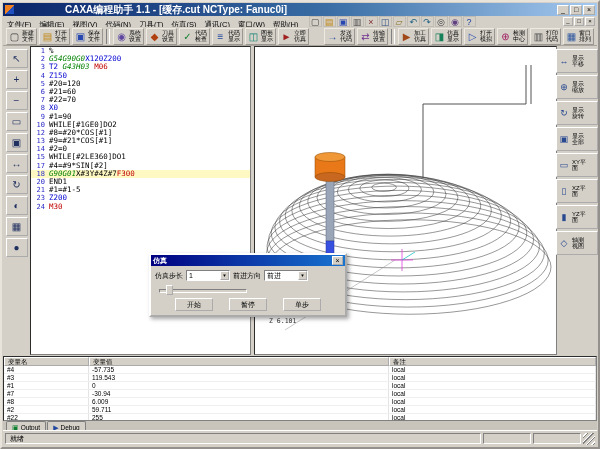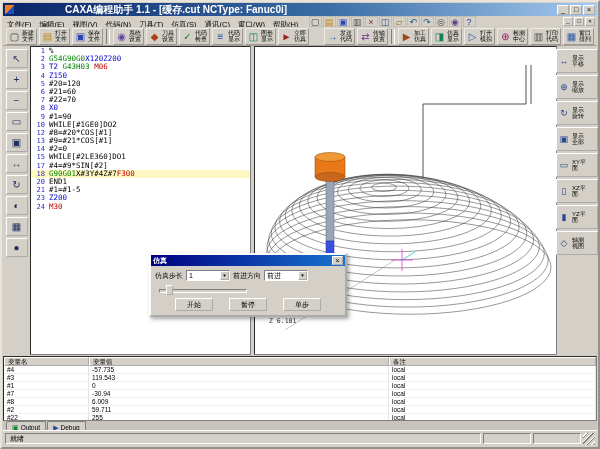--- a/index.html
+++ b/index.html
@@ -27,21 +27,21 @@
   .tb-spring{flex:1;border:none;}
   
   .work{position:absolute;left:1px;top:44px;right:1px;height:309px;background:#D4D0C8;}
   .ltools{position:absolute;left:0;top:0;bottom:0;width:27px;display:flex;flex-direction:column;align-items:center;padding-top:2px;box-sizing:border-box;}
   .l-btn{width:22px;height:19px;margin:1px 0;background:#D4D0C8;border:1px outset #fff;font-size:10px;line-height:16px;text-align:center;padding:0;color:#203060;}
   .codepanel{position:absolute;left:27px;top:0;bottom:0;width:221px;background:#fff;border:1px inset #808080;box-sizing:border-box;overflow:hidden;}
   .code-line{display:flex;height:8.2px;line-height:8.2px;white-space:pre;}
   .code-line.hl{background:#fef9c3;}
   .ln{width:14px;text-align:right;padding-right:4px;font-size:7px;color:#2828C8;flex:none;font-family:"DejaVu Sans Mono",monospace;}
   .ctext{font-family:"DejaVu Sans Mono",monospace;font-size:7.5px;}
-  .c-p{color:#000;} .c-g{color:#008000;} .c-a{color:#0000D0;margin-top:20px;} .c-m{color:#C00000;}
+  .c-p{color:#000;} .c-g{color:#008000;font-style:italic;} .c-a{color:#0000D0;margin-top:20px;} .c-m{color:#C00000;}
   .splitter{position:absolute;left:248px;top:0;bottom:0;width:3px;background:#D4D0C8;}
   .view3d{position:absolute;left:251px;top:0;bottom:0;width:303px;background:#fff;border:1px inset #808080;box-sizing:border-box;}
   .view3d svg{position:absolute;left:0;top:0;}
   .mcoord{position:absolute;left:14px;top:248px;font-family:"DejaVu Sans Mono",monospace;font-size:6.5px;line-height:7.5px;color:#333;}
   .rtools{position:absolute;left:554px;right:0;top:0;bottom:0;display:flex;flex-direction:column;align-items:center;padding-top:2px;box-sizing:border-box;}
   .r-btn{display:inline-flex;align-items:center;width:42px;height:24px;margin:1px 0;background:#D4D0C8;border:1px outset #fff;padding:0 1px;box-sizing:border-box;}
   .r-ico{width:12px;height:12px;font-size:9px;line-height:12px;text-align:center;color:#284890;flex:none;}
   .r-lbl{width:15px;font-size:6px;line-height:6.5px;word-break:break-all;margin-left:2px;text-align:left;}
   
   .dlg{position:absolute;left:147px;top:251px;width:198px;height:64px;background:#D4D0C8;border:2px outset #fff;box-sizing:border-box;z-index:20;box-shadow:2px 2px 4px rgba(0,0,0,.35);}

